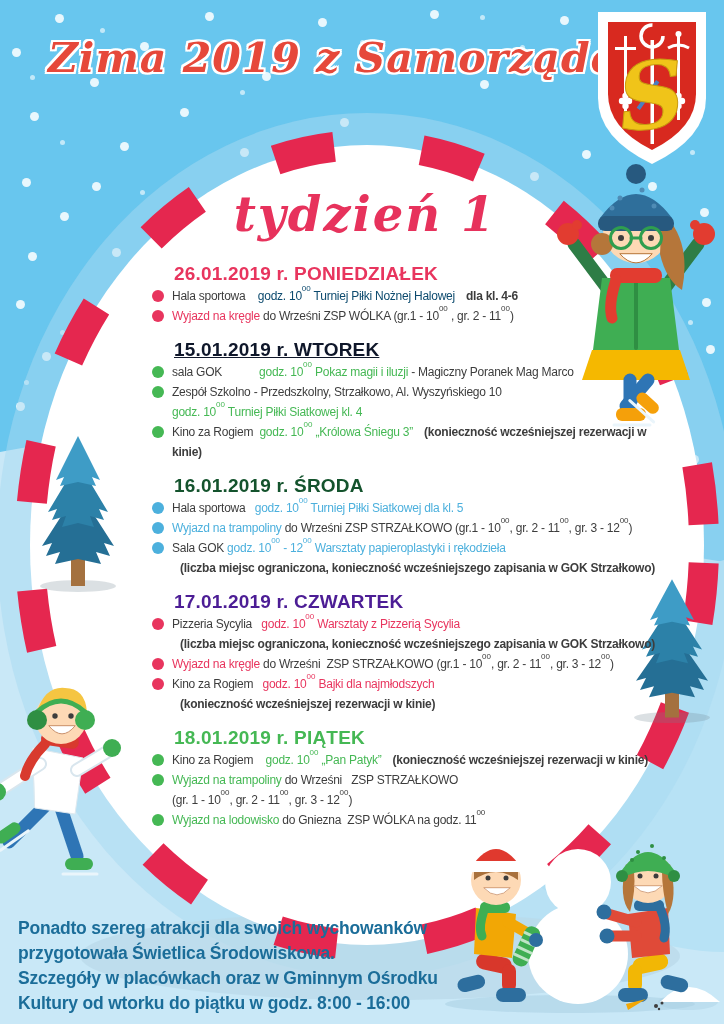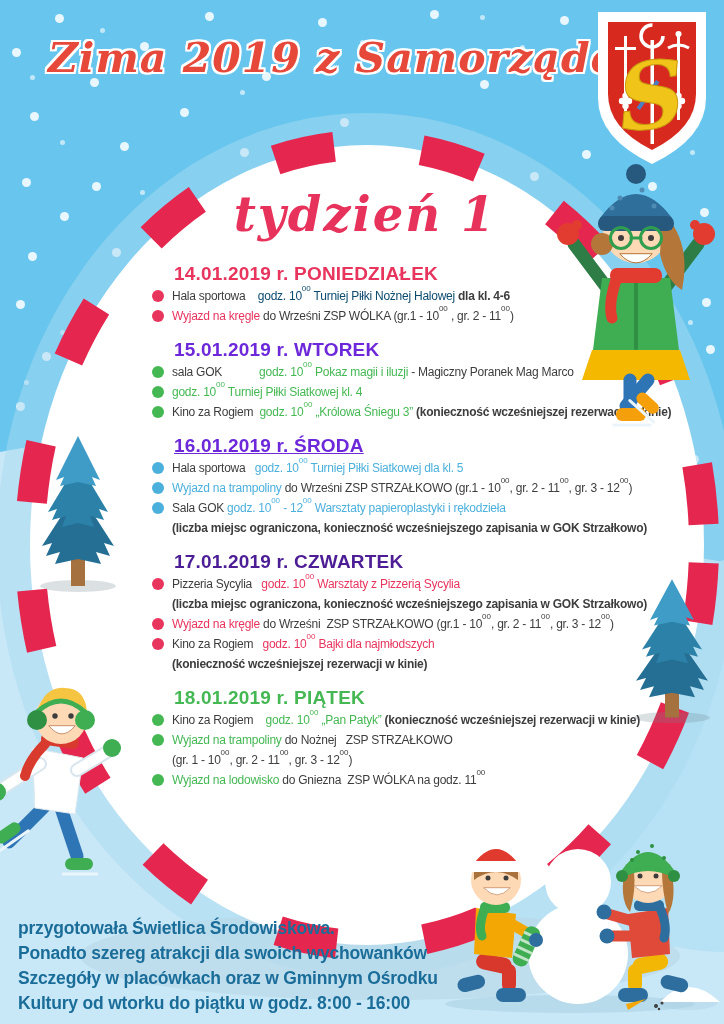--- a/index.html
+++ b/index.html
@@ -45,21 +45,21 @@
   }
   .week{left:0;top:186px;width:730px;text-align:center;
     font-family:"DejaVu Serif",serif;font-style:italic;font-weight:bold;
     font-size:48px;letter-spacing:2px;}
   .schedule{left:152px;top:262px;width:525px;}
   .day-block{margin-bottom:12px;}
   .day-heading{font-size:19px;font-weight:700;line-height:24px;margin-left:22px;letter-spacing:.2px;}
   .event-line{position:relative;padding-left:20px;font-size:12px;line-height:20px;letter-spacing:-.25px;color:#3d3d3d;}
   .event-line .bullet{position:absolute;left:0;top:4px;width:12px;height:12px;border-radius:50%;}
   .seg{white-space:pre-wrap;text-align:center;}
-  .seg.bold{font-weight:700;}
+  .seg.bold{font-weight:700;margin-left:8px;}
   sup{font-size:8px;line-height:0;position:relative;top:-4px;letter-spacing:0;}
   .footer{left:18px;top:916px;width:460px;font-size:17.5px;font-weight:700;line-height:25px;letter-spacing:-.2px;}
 </style>
 </head>
 <body>
 
 <div id="poster">
 
   <div class="dots"></div>
   <div class="dots2"></div>
@@ -121,50 +121,50 @@
     <rect x="62.5" y="34" width="3.5" height="104" fill="#fff"></rect>
     <circle cx="64" cy="30" r="11" stroke="#fff" stroke-width="3.5" fill="none" stroke-dasharray="52 17"></circle>
     <rect x="58" y="72" width="4" height="34" fill="#4a7fc1" transform="rotate(35 60 89)"></rect>
     <text x="64" y="122" text-anchor="middle" font-family="DejaVu Serif, serif" font-style="italic" font-weight="bold" font-size="92" fill="#f0c419" stroke="#c89a10" stroke-width="1" transform="rotate(-6 64 95)">S</text>
   </svg>
 
   <div class="abs week" style="color: rgb(231, 50, 92);">tydzień 1</div>
 
   <div class="abs schedule">
       <div class="day-block">
-        <div class="day-heading" style="color: rgb(232, 53, 94);">14.01.2019 r. PONIEDZIAŁEK</div>
+        <div class="day-heading" style="color: rgb(232, 53, 94);">26.01.2019 r. PONIEDZIAŁEK</div>
         <div class="event-line"><span class="bullet" style="background: rgb(232, 53, 94);"></span><span class="seg plain">Hala sportowa    </span><span class="seg accent" style="color: #0c4a6e;">godz. 10<sup>00</sup> Turniej Piłki Nożnej Halowej</span><span class="seg bold"> dla kl. 4-6</span></div>
         <div class="event-line"><span class="bullet" style="background: rgb(232, 53, 94);"></span><span class="seg accent" style="color: rgb(232, 53, 94);">Wyjazd na kręgle</span><span class="seg plain"> do Wrześni ZSP WÓLKA (gr.1 - 10<sup>00</sup> , gr. 2 - 11<sup>00</sup>)</span></div>
       </div>
       <div class="day-block">
-        <div class="day-heading" style="color: #6d28d9;">15.01.2019 r. WTOREK</div>
+        <div class="day-heading" style="color: #0f172a; text-decoration: underline;">15.01.2019 r. WTOREK</div>
         <div class="event-line"><span class="bullet" style="background: rgb(69, 184, 84);"></span><span class="seg plain">sala GOK            </span><span class="seg accent" style="color: rgb(69, 184, 84);">godz. 10<sup>00</sup> Pokaz magii i iluzji</span><span class="seg plain"> - Magiczny Poranek Mag Marco</span></div>
-        <div class="event-line"><span class="bullet" style="background: rgb(69, 184, 84);"></span></div>
+        <div class="event-line"><span class="bullet" style="background: rgb(69, 184, 84);"></span><span class="seg plain">Zespół Szkolno - Przedszkolny, Strzałkowo, Al. Wyszyńskiego 10</span></div>
         <div class="event-line"><span class="seg accent" style="color: rgb(69, 184, 84);">godz. 10<sup>00</sup> Turniej Piłki Siatkowej kl. 4</span></div>
         <div class="event-line"><span class="bullet" style="background: rgb(69, 184, 84);"></span><span class="seg plain">Kino za Rogiem  </span><span class="seg accent" style="color: rgb(69, 184, 84);">godz. 10<sup>00</sup> „Królowa Śniegu 3”</span><span class="seg bold"> (konieczność wcześniejszej rezerwacji w kinie)</span></div>
       </div>
       <div class="day-block">
-        <div class="day-heading" style="color: #6d28d9; text-decoration: underline;">16.01.2019 r. ŚRODA</div>
+        <div class="day-heading" style="color: #14532d;">16.01.2019 r. ŚRODA</div>
         <div class="event-line"><span class="bullet" style="background: rgb(76, 176, 221);"></span><span class="seg plain">Hala sportowa   </span><span class="seg accent" style="color: rgb(76, 176, 221);">godz. 10<sup>00</sup> Turniej Piłki Siatkowej dla kl. 5</span></div>
         <div class="event-line"><span class="bullet" style="background: rgb(76, 176, 221);"></span><span class="seg accent" style="color: rgb(76, 176, 221);">Wyjazd na trampoliny</span><span class="seg plain"> do Wrześni ZSP STRZAŁKOWO (gr.1 - 10<sup>00</sup>, gr. 2 - 11<sup>00</sup>, gr. 3 - 12<sup>00</sup>)</span></div>
         <div class="event-line"><span class="bullet" style="background: rgb(76, 176, 221);"></span><span class="seg plain">Sala GOK </span><span class="seg accent" style="color: rgb(76, 176, 221);">godz. 10<sup>00</sup> - 12<sup>00</sup> Warsztaty papieroplastyki i rękodzieła</span></div>
         <div class="event-line"><span class="seg bold">(liczba miejsc ograniczona, konieczność wcześniejszego zapisania w GOK Strzałkowo)</span></div>
       </div>
       <div class="day-block">
         <div class="day-heading" style="color: #4c1d95;">17.01.2019 r. CZWARTEK</div>
         <div class="event-line"><span class="bullet" style="background: rgb(232, 53, 94);"></span><span class="seg plain">Pizzeria Sycylia   </span><span class="seg accent" style="color: rgb(232, 53, 94);">godz. 10<sup>00</sup> Warsztaty z Pizzerią Sycylia</span></div>
         <div class="event-line"><span class="seg bold">(liczba miejsc ograniczona, konieczność wcześniejszego zapisania w GOK Strzałkowo)</span></div>
         <div class="event-line"><span class="bullet" style="background: rgb(232, 53, 94);"></span><span class="seg accent" style="color: rgb(232, 53, 94);">Wyjazd na kręgle</span><span class="seg plain"> do Wrześni  ZSP STRZAŁKOWO (gr.1 - 10<sup>00</sup>, gr. 2 - 11<sup>00</sup>, gr. 3 - 12<sup>00</sup>)</span></div>
         <div class="event-line"><span class="bullet" style="background: rgb(232, 53, 94);"></span><span class="seg plain">Kino za Rogiem   </span><span class="seg accent" style="color: rgb(232, 53, 94);">godz. 10<sup>00</sup> Bajki dla najmłodszych</span></div>
         <div class="event-line"><span class="seg bold">(konieczność wcześniejszej rezerwacji w kinie)</span></div>
       </div>
       <div class="day-block">
         <div class="day-heading" style="color: rgb(69, 184, 84);">18.01.2019 r. PIĄTEK</div>
         <div class="event-line"><span class="bullet" style="background: rgb(69, 184, 84);"></span><span class="seg plain">Kino za Rogiem    </span><span class="seg accent" style="color: rgb(69, 184, 84);">godz. 10<sup>00</sup> „Pan Patyk”</span><span class="seg bold"> (konieczność wcześniejszej rezerwacji w kinie)</span></div>
-        <div class="event-line"><span class="bullet" style="background: rgb(69, 184, 84);"></span><span class="seg accent" style="color: rgb(69, 184, 84);">Wyjazd na trampoliny</span><span class="seg plain"> do Nożnej   ZSP STRZAŁKOWO</span></div>
+        <div class="event-line"><span class="bullet" style="background: rgb(69, 184, 84);"></span><span class="seg accent" style="color: rgb(69, 184, 84);">Wyjazd na trampoliny</span><span class="seg plain"> do Wrześni   ZSP STRZAŁKOWO</span></div>
         <div class="event-line"><span class="seg plain">(gr. 1 - 10<sup>00</sup>, gr. 2 - 11<sup>00</sup>, gr. 3 - 12<sup>00</sup>)</span></div>
         <div class="event-line"><span class="bullet" style="background: rgb(69, 184, 84);"></span><span class="seg accent" style="color: rgb(69, 184, 84);">Wyjazd na lodowisko</span><span class="seg plain"> do Gniezna  ZSP WÓLKA na godz. 11<sup>00</sup></span></div>
       </div>
     </div>
 
   <svg class="abs" style="left:550px;top:160px" width="170" height="270" viewBox="0 0 170 270">
     <g stroke-linecap="round">
       <path d="M60,132 L24,84" stroke="#2e7d46" stroke-width="13"></path>
       <path d="M112,132 L148,84" stroke="#2e7d46" stroke-width="13"></path>
       <circle cx="18" cy="74" r="11" fill="#e23c30"></circle>
@@ -294,19 +294,19 @@
       <path d="M214,80 Q228,94 242,80 Z" fill="#fff" stroke="#c9906a" stroke-width=".8"></path>
 
       <path d="M206,198 L226,193 L208,204 Z" fill="#f2a705"></path>
       <circle cx="236" cy="200" r="2" fill="#3d3d3d"></circle>
       <circle cx="242" cy="197" r="1.5" fill="#3d3d3d"></circle>
       <circle cx="239" cy="203" r="1.2" fill="#3d3d3d"></circle>
     </g>
   </svg>
 
   <div class="abs footer" style="color: rgb(27, 109, 153);">
+    <div>Ponadto szereg atrakcji dla swoich wychowanków</div>
     <div>przygotowała Świetlica Środowiskowa.</div>
-    <div>Ponadto szereg atrakcji dla swoich wychowanków</div>
     <div>Szczegóły w placówkach oraz w Gminnym Ośrodku</div>
     <div>Kultury od wtorku do piątku w godz. 8:00 - 16:00</div>
   </div>
 
 </div>
 
 </body></html>

